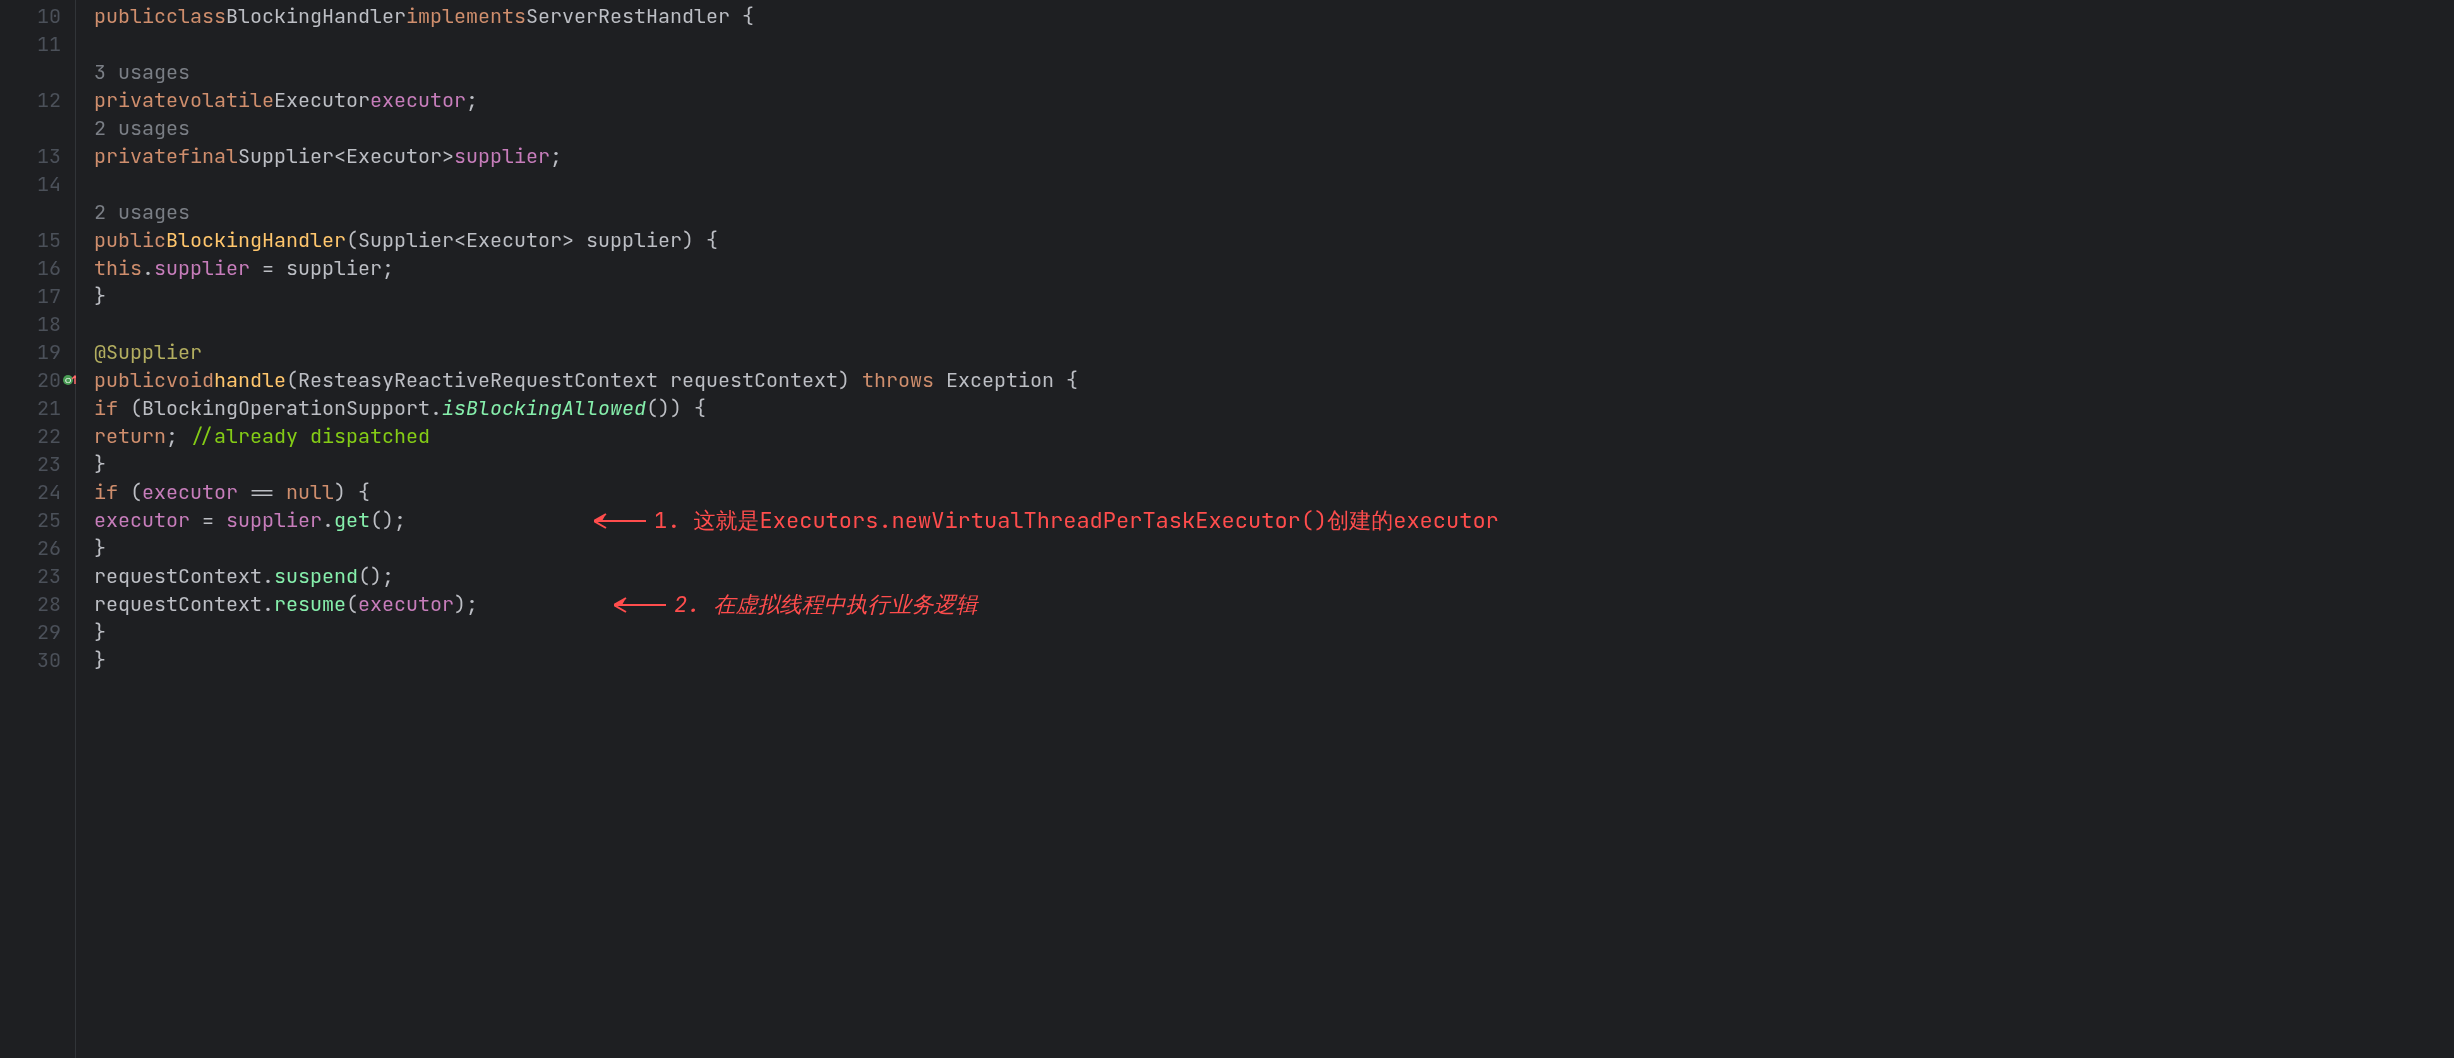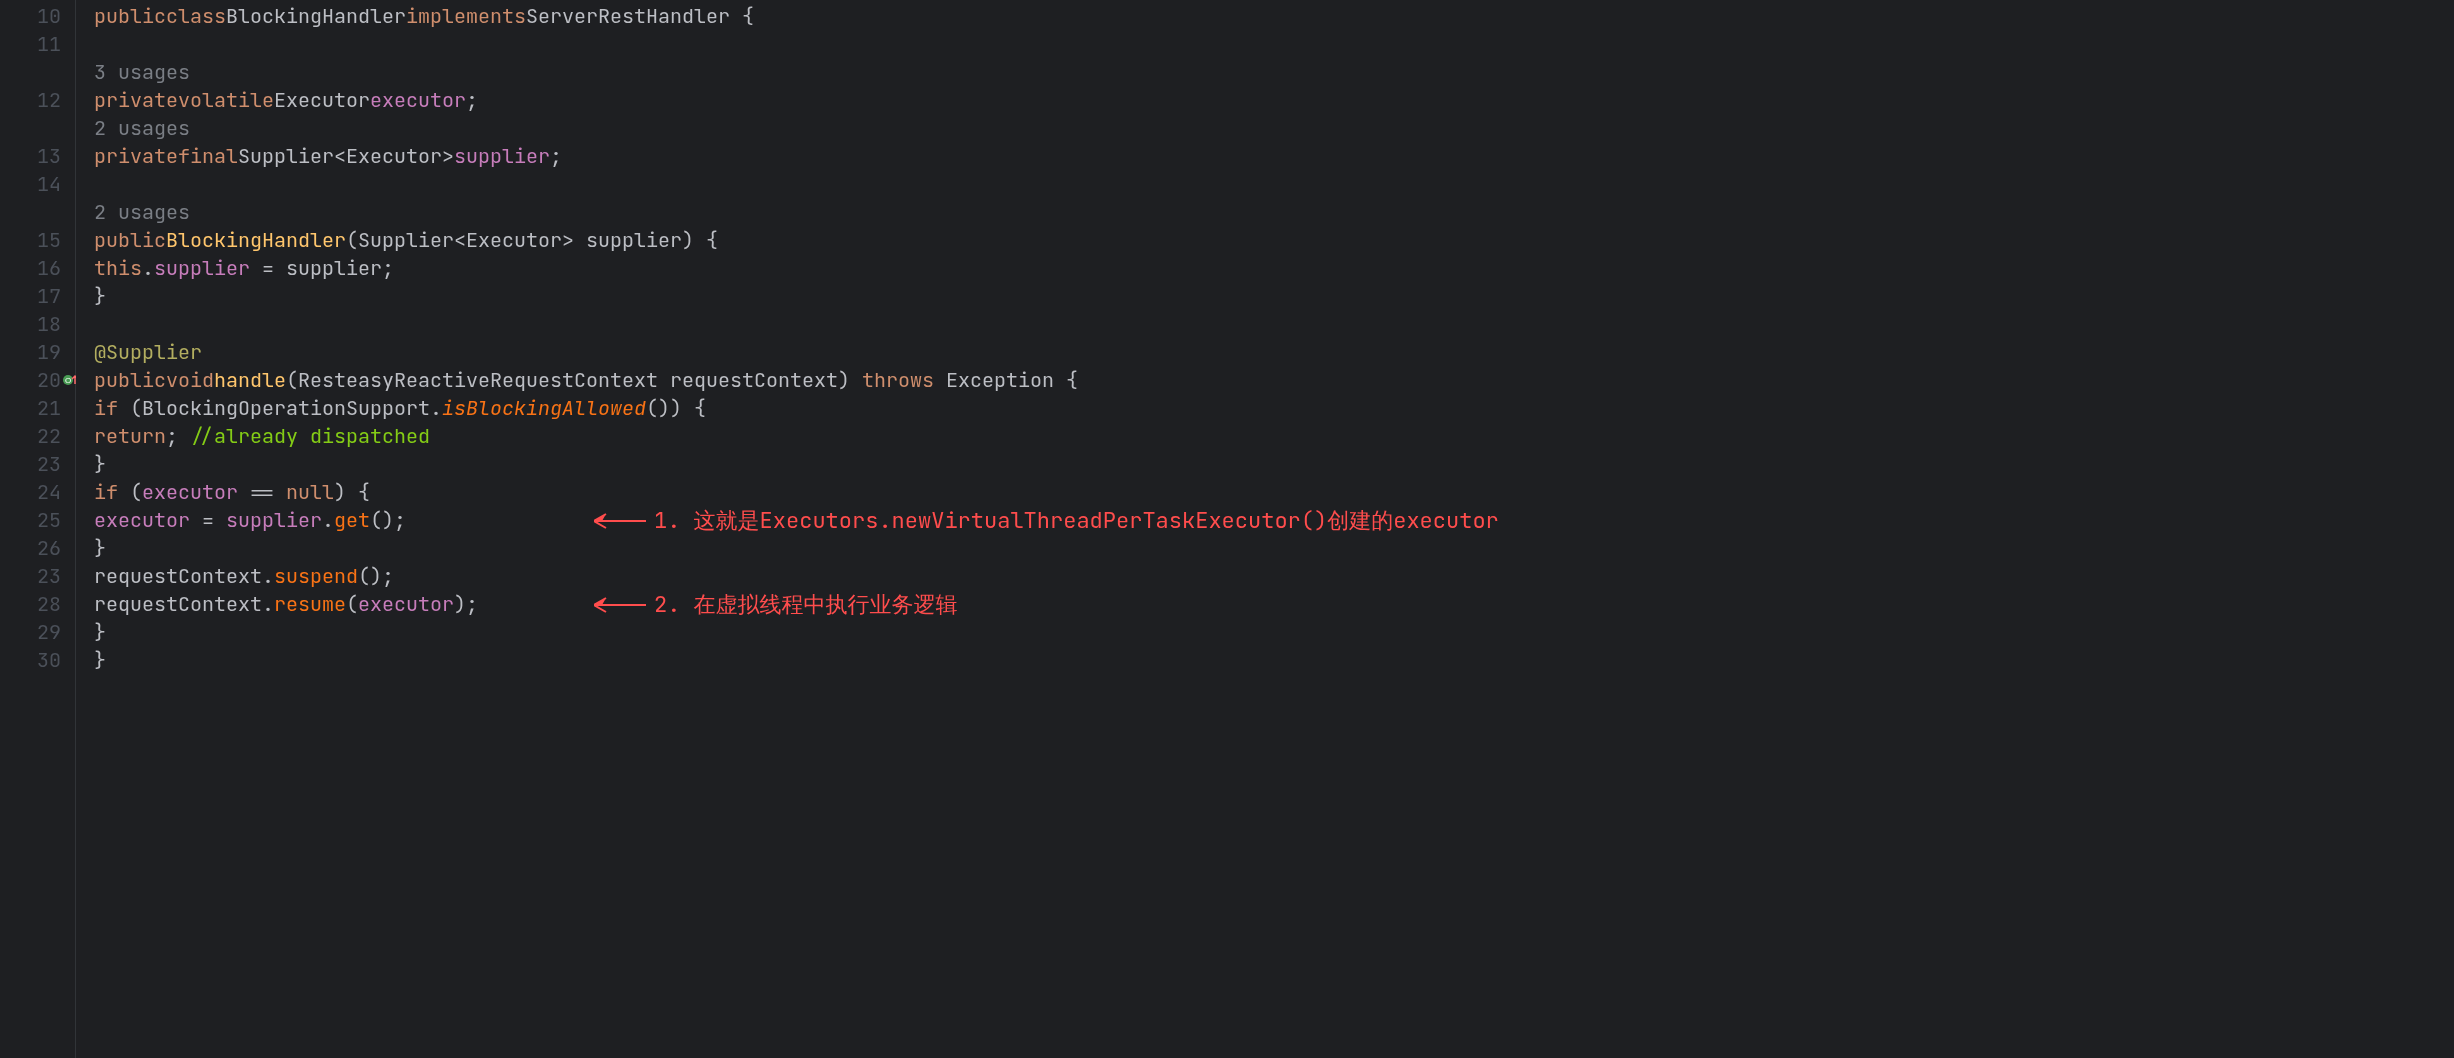--- a/index.html
+++ b/index.html
@@ -49,21 +49,21 @@
       position: relative;
     }
     .code-line {
       height: 28px;
       display: flex;
       white-space: pre;
       position: relative;
     }
     .kw { color: #cf8e6d; }
     .type { color: #bcbec4; }
-    .method { color: #f97316; }
+    .method { color: #86efac; }
     .method-decl { color: #ffc66d; }
     .field { color: #c77dbb; }
     .param { color: #bcbec4; }
     .comment { color: #84cc16; }
     .annotation { color: #b3ae60; }
     .punct { color: #bcbec4; }
     .usages { color: #7a7e85; font-size: 20px; }
     .italic { font-style: italic; }
     .annotation-arrow {
       position: absolute;
@@ -209,21 +209,21 @@
         </span>
         <span class="annotation-text">1. 这就是Executors.newVirtualThreadPerTaskExecutor()创建的executor</span>
       </div>
     </div>
 
     <div class="code-line">        <span class="punct">}</span></div>
 
     <div class="code-line">        <span class="param">requestContext</span><span class="punct">.</span><span class="method">suspend</span><span class="punct">();</span></div>
 
     <div class="code-line">        <span class="param">requestContext</span><span class="punct">.</span><span class="method">resume</span><span class="punct">(</span><span class="field">executor</span><span class="punct">);</span>
-      <div class="annotation-arrow" style="left:500px;">
+      <div class="annotation-arrow" style="left:520px;font-style:italic;">
         <span class="arrow-shape">
           <svg width="52" height="18" viewBox="0 0 52 18">
               <path d="M52 9 L8 9 M8 9 L0 9 L12 2 M0 9 L12 16 Z" fill="#ff4d4d" stroke="#ff4d4d" stroke-width="2"></path>
             </svg>
         </span>
         <span class="annotation-text">2. 在虚拟线程中执行业务逻辑</span>
       </div>
     </div>
 
     <div class="code-line">    <span class="punct">}</span></div>

